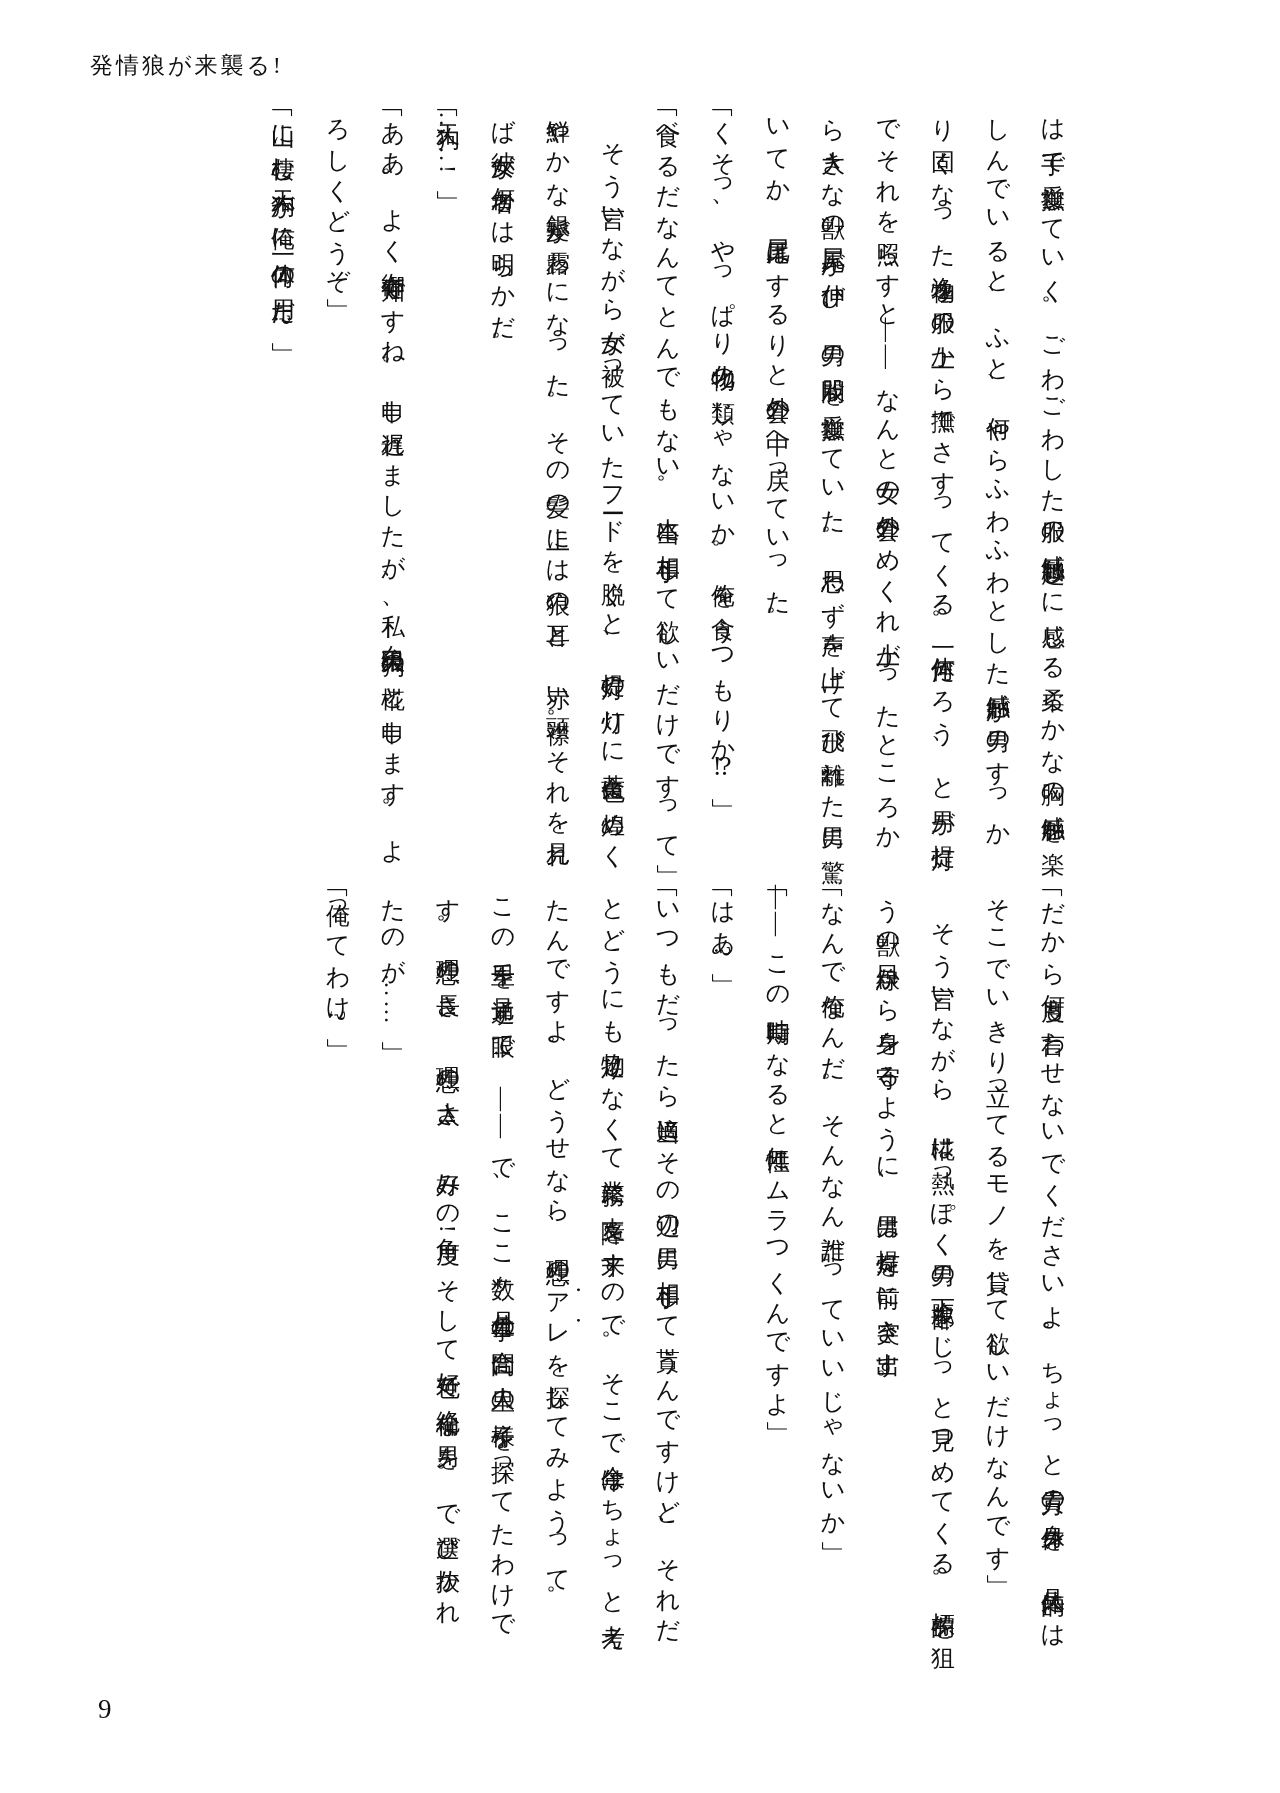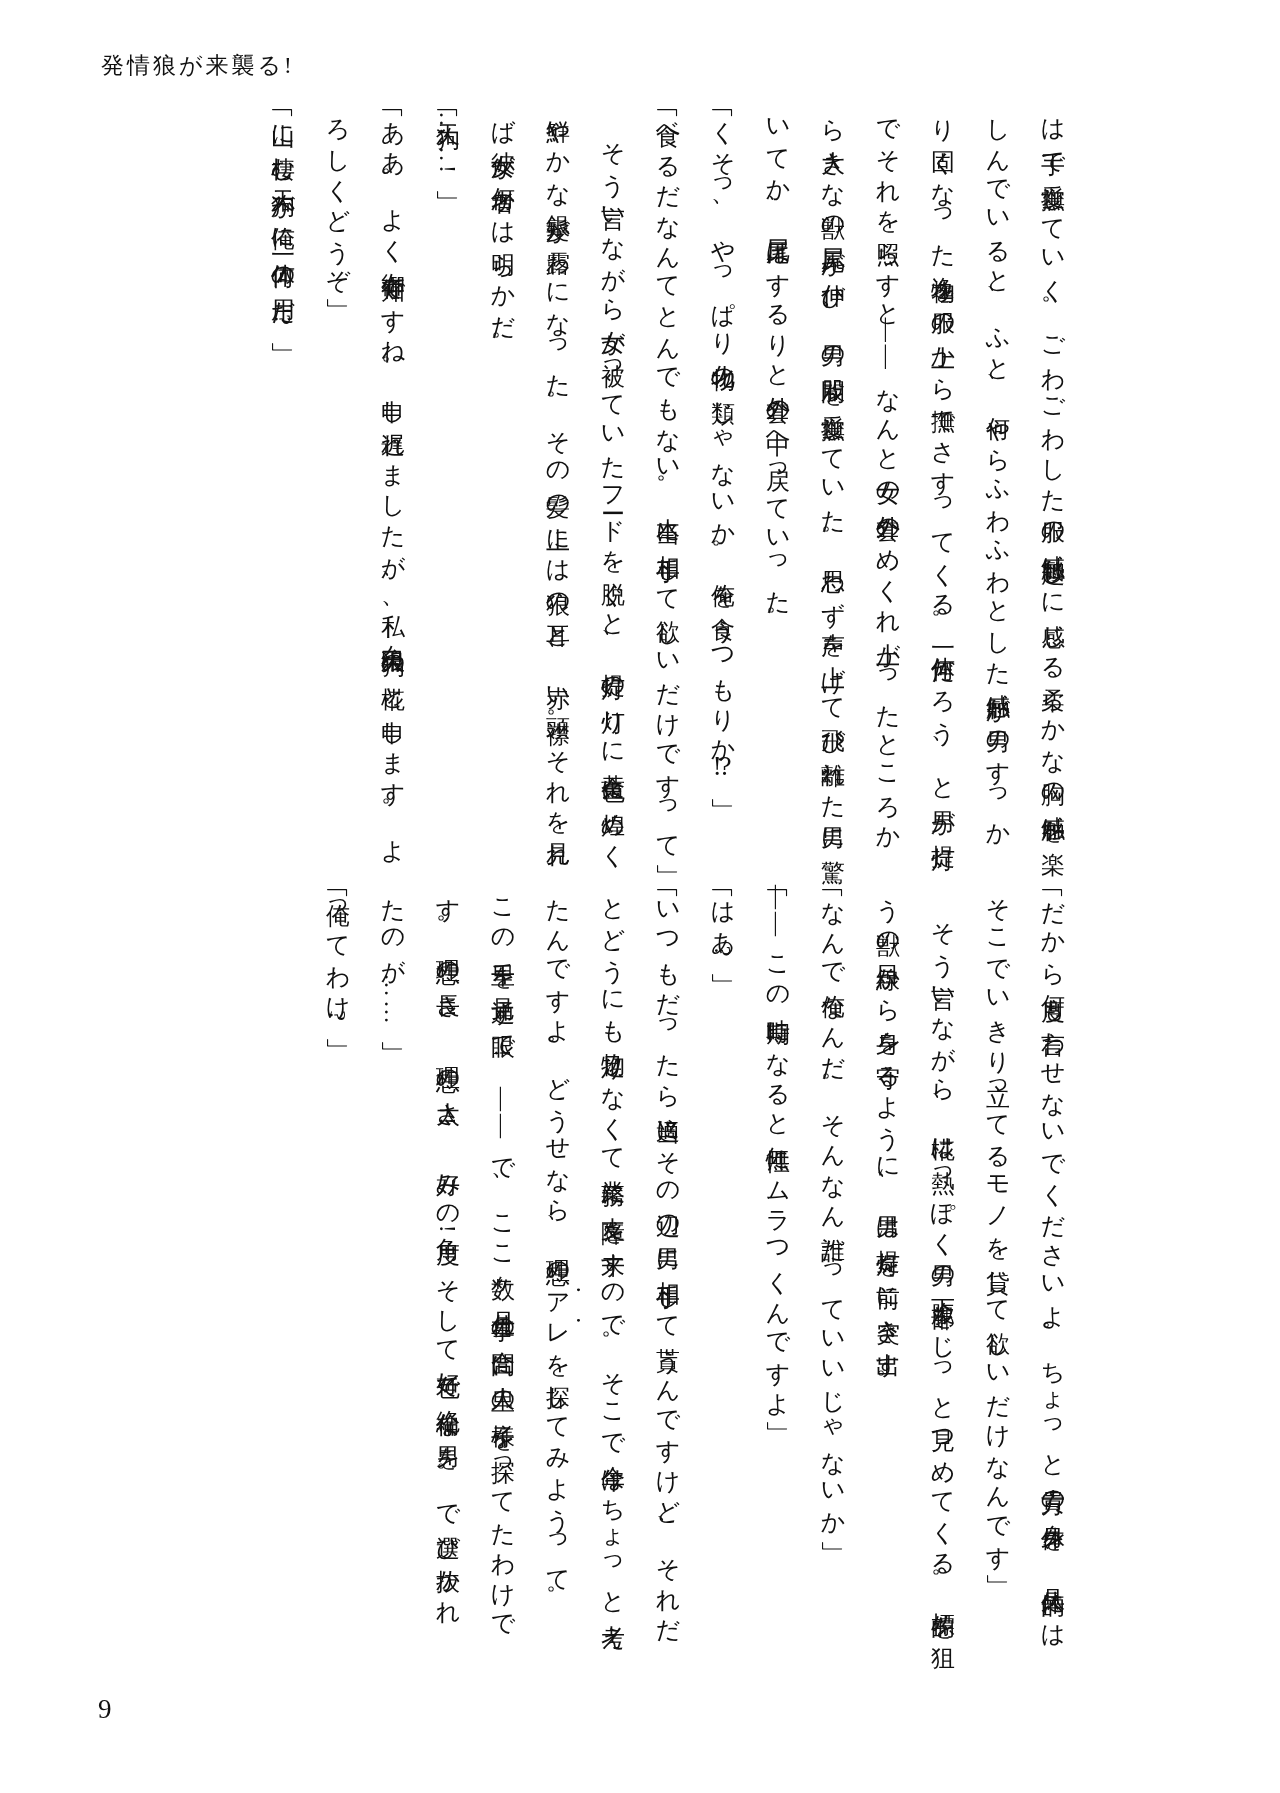--- a/index.html
+++ b/index.html
@@ -10,21 +10,21 @@
   body {
     width: 1280px;
     height: 1793px;
     position: relative;
     font-family: "Liberation Serif", "DejaVu Serif", serif;
     color: #111111;
     overflow: hidden;
   }
   .running-header {
     position: absolute;
-    left: 101px;
+    left: 90px;
     top: 50px;
     font-size: 23px;
     letter-spacing: 3px;
     white-space: nowrap;
   }
   
   .tblock {
     position: absolute;
     right: 200px;
     writing-mode: vertical-rl;

